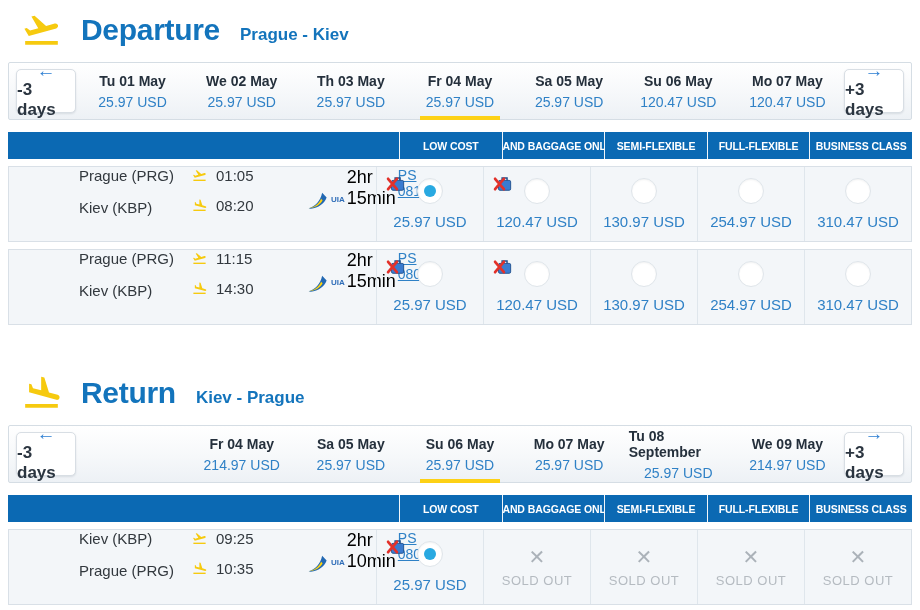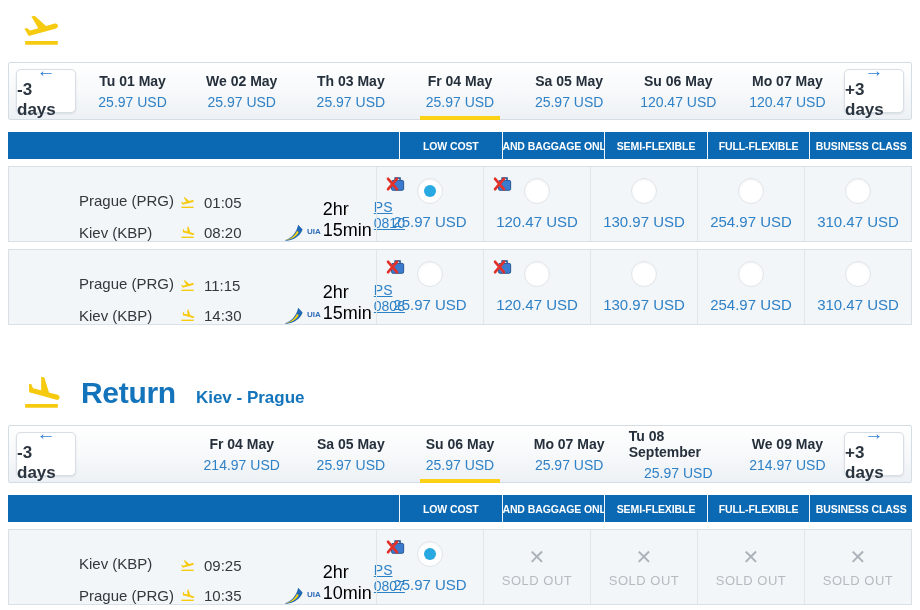--- a/index.html
+++ b/index.html
@@ -58,21 +58,21 @@
     border-left:1px solid #f2f6f9;
     color:#fff; font-size:10.5px; font-weight:bold; letter-spacing:-0.1px;
     white-space:nowrap; overflow:hidden;
   }
 
   
   .flight-row {
     display:flex; height:76px; margin-top:7px;
     border:1px solid #d9e0e7; background:#f3f6f9;
   }
-  .flight-info { flex:none; width:367px; display:flex; align-items:flex-end; }
+  .flight-info { flex:none; width:367px; display:flex; align-items:flex-start;gap:12px; }
   .stations { flex:none; width:170px; padding-left:70px; display:flex; flex-direction:column; gap:15px; }
   .station { font-size:15px; color:#32383e; white-space:nowrap; }
   .times { flex:none; width:90px; display:flex; flex-direction:column; gap:13px; }
   .time-line { display:flex; align-items:center; gap:8px; }
   .small-plane { width:17px; height:15px; fill:#f6ca0f; flex:none; }
   .time { font-size:15px; color:#32383e; }
   .meta { flex:1; display:flex; flex-direction:row; gap:2px; padding-right:6px; }
   .airline { display:flex; align-items:flex-end; gap:3px; margin-left:14px; }
   .tail { width:21px; height:17px; }
   .airline-name { font-size:8px; font-weight:bold; color:#2f6db8; padding-bottom:5px; }
@@ -124,20 +124,24 @@
   </defs>
 </svg>
 
 <div class="page">
 
   <section class="section">
     <div class="section-header">
       <svg class="big-plane">
           <use href="#i-takeoff"></use>
         </svg>
+      <div class="header-text">
+        <h1 class="title">Departure</h1>
+        <div class="route">Prague - Kiev</div>
+      </div>
     </div>
 
     <div class="date-strip">
       <div class="nav-btn">
         <span class="nav-arrow">←</span>
         <span class="nav-label">-3 days</span>
       </div>
       <div class="date-track">
           <div class="date-cell">
     <div class="date-day">Tu 01 May</div>

